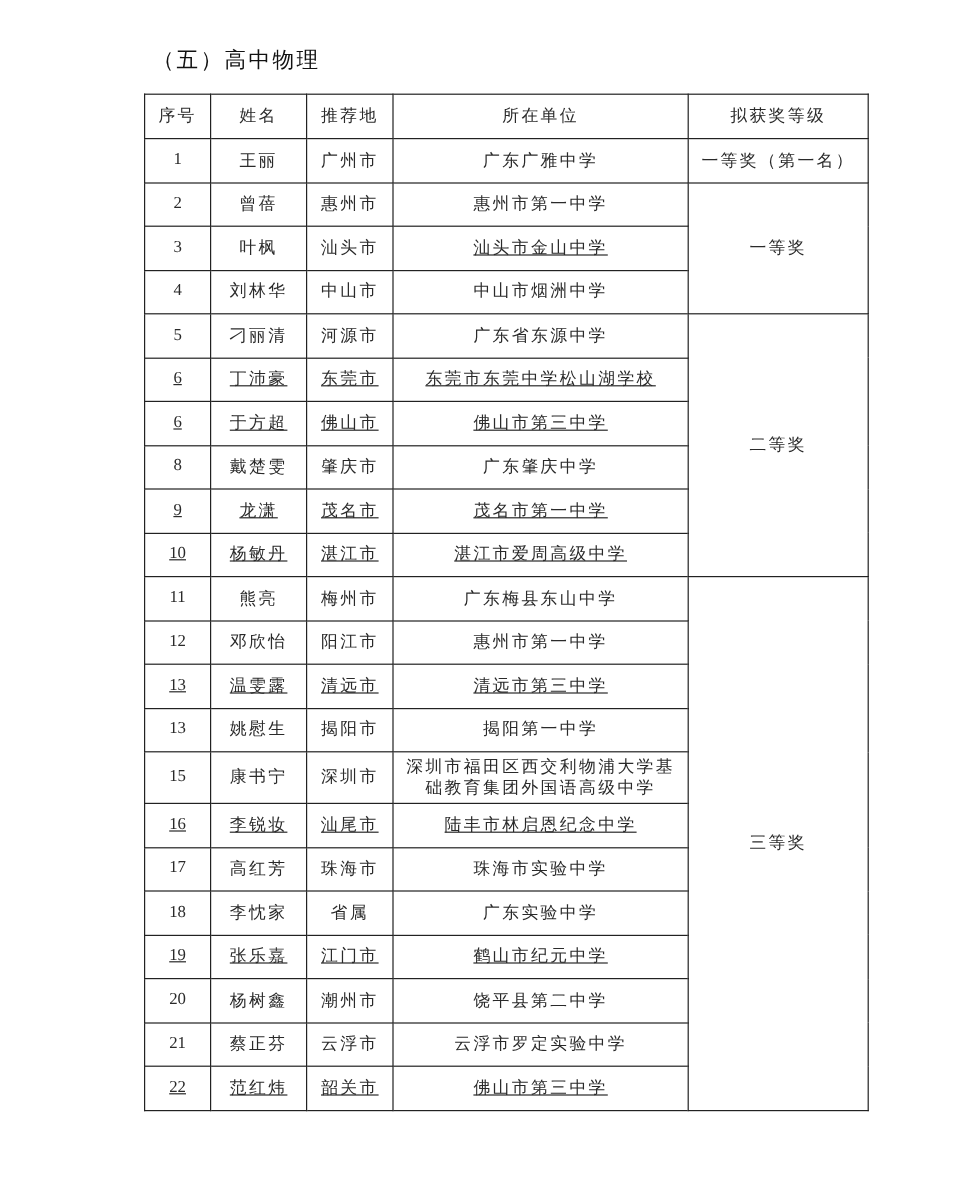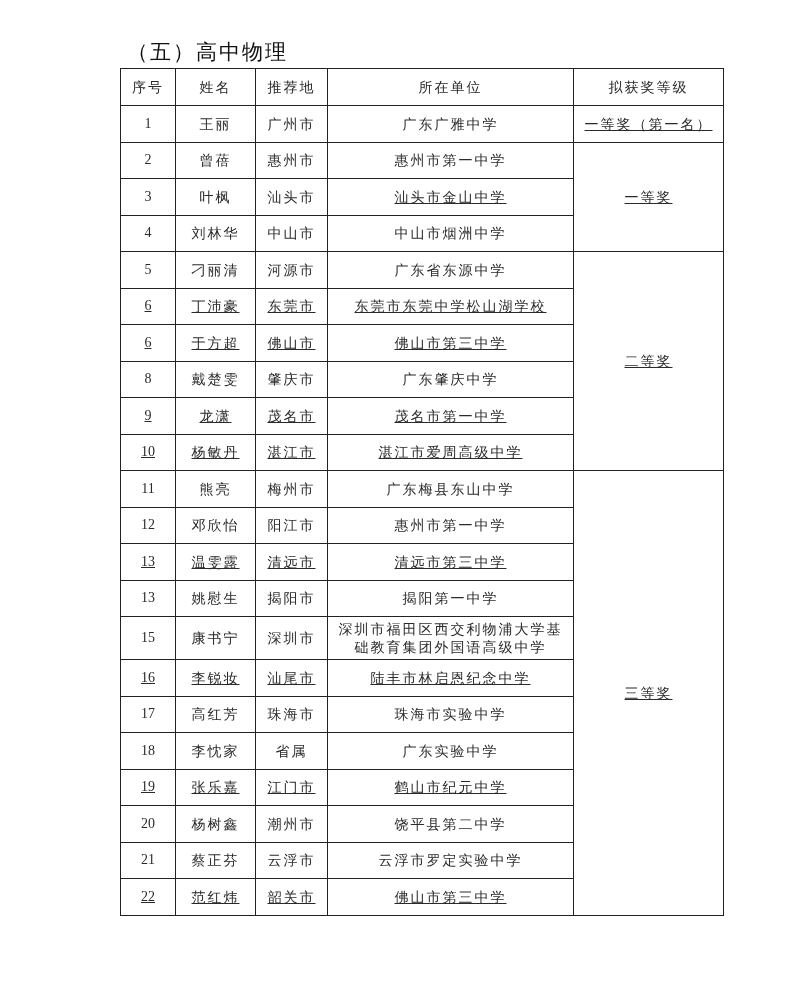--- a/index.html
+++ b/index.html
@@ -1,29 +1,29 @@
 <!DOCTYPE html>
 <html><head>
   <meta charset="utf-8">
   <style>
     html, body { margin: 0; padding: 0; background: #ffffff; }
     body { width: 800px; height: 1000px; position: relative; overflow: hidden;
            font-family: "DejaVu Serif", "Liberation Serif", serif; color: #1a1a1a; }
-    .title { position: absolute; left: 127px; top: 38px; font-size: 21px; letter-spacing: 2px; color: #111; }
-    table.awards { position: absolute; left: 120px; top: 68px; border-collapse: collapse; table-layout: fixed; width: 603px; }
+    .title { position: absolute; left: 127px; top: 38px; font-size: 18px; letter-spacing: 2px; color: #111; }
+    table.awards { position: absolute; left: 120px; top: 78px; border-collapse: collapse; table-layout: fixed; width: 603px; }
     table.awards td, table.awards th {
       border: 1.3px solid #222; text-align: center; vertical-align: middle;
       font-size: 14px; font-weight: normal; padding: 0; height: 35.5px; line-height: 18px; color: #2a2a2a;
       letter-spacing: 2px;
     }
     table.awards th { height: 36px; }
     table.awards td.num { font-size: 14px; letter-spacing: 0; font-family: "Liberation Serif", serif; }
     table.awards td.unit, table.awards th.unit { border-left-color: #b8b8b8; }
     table.awards tr.light-top td.lt { border-top-color: #bdbdbd; text-decoration: underline; }
-    table.awards td.award { letter-spacing: 2px; text-decoration: underline; }
+    table.awards td.award { letter-spacing: 2px; }
     table.awards tr.tall td { height: 42px; }
     col.c1 { width: 55px; } col.c2 { width: 80px; } col.c3 { width: 72px; } col.c4 { width: 246px; } col.c5 { width: 150px; }
   </style>
 </head>
 <body>
 
 <div class="title">（五）高中物理</div>
 
 <table class="awards">
   <colgroup>

